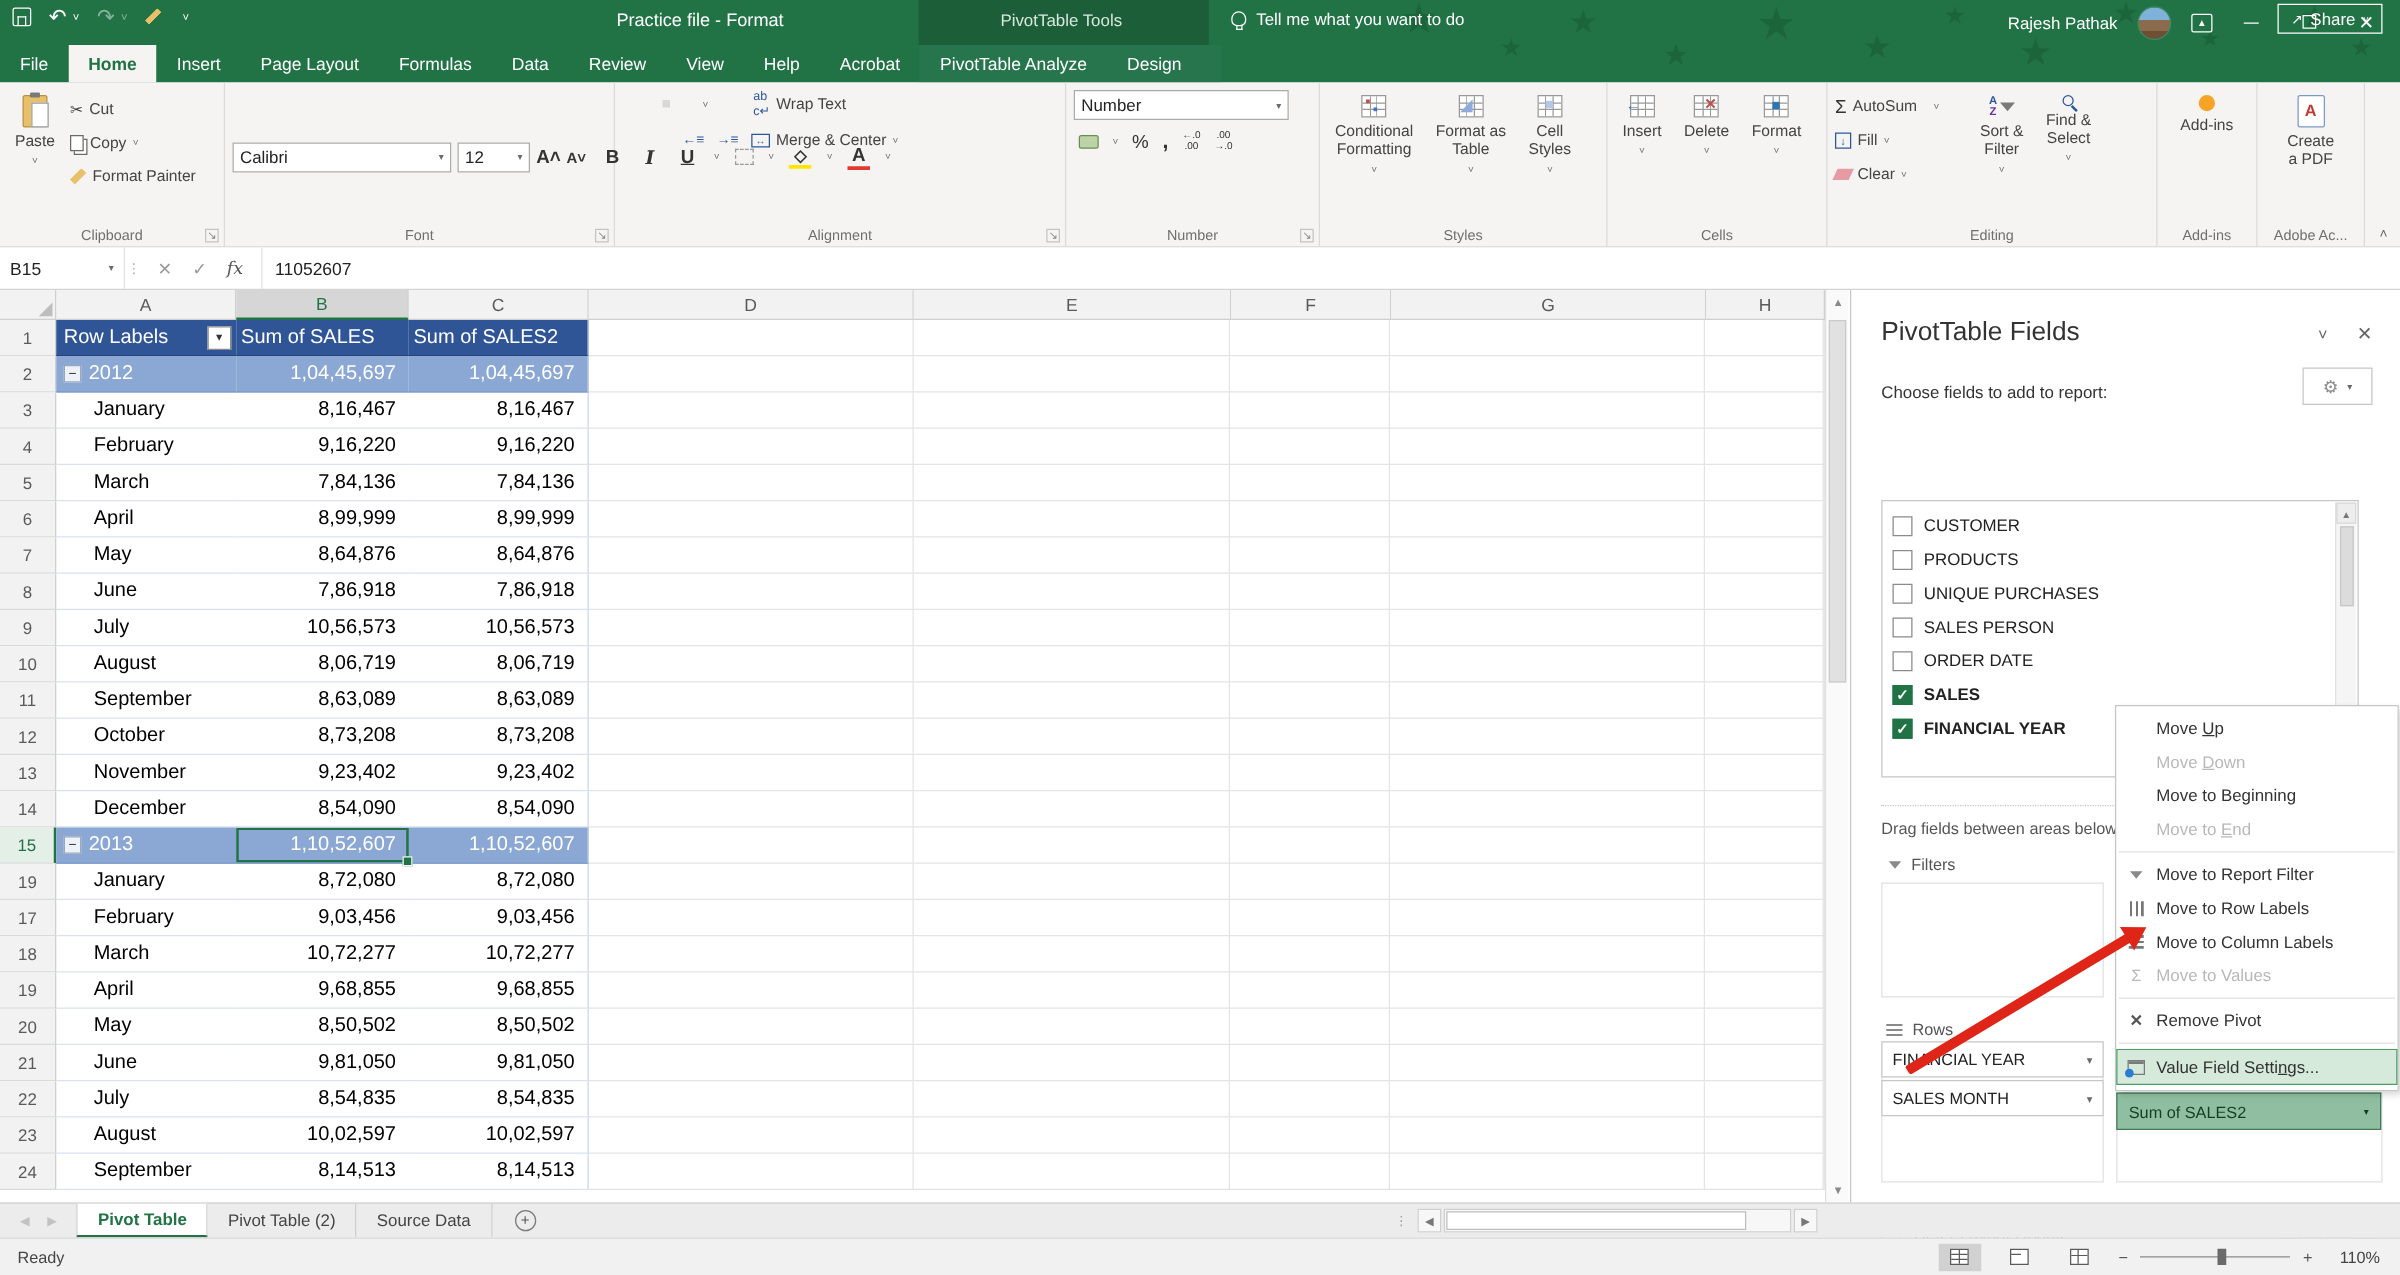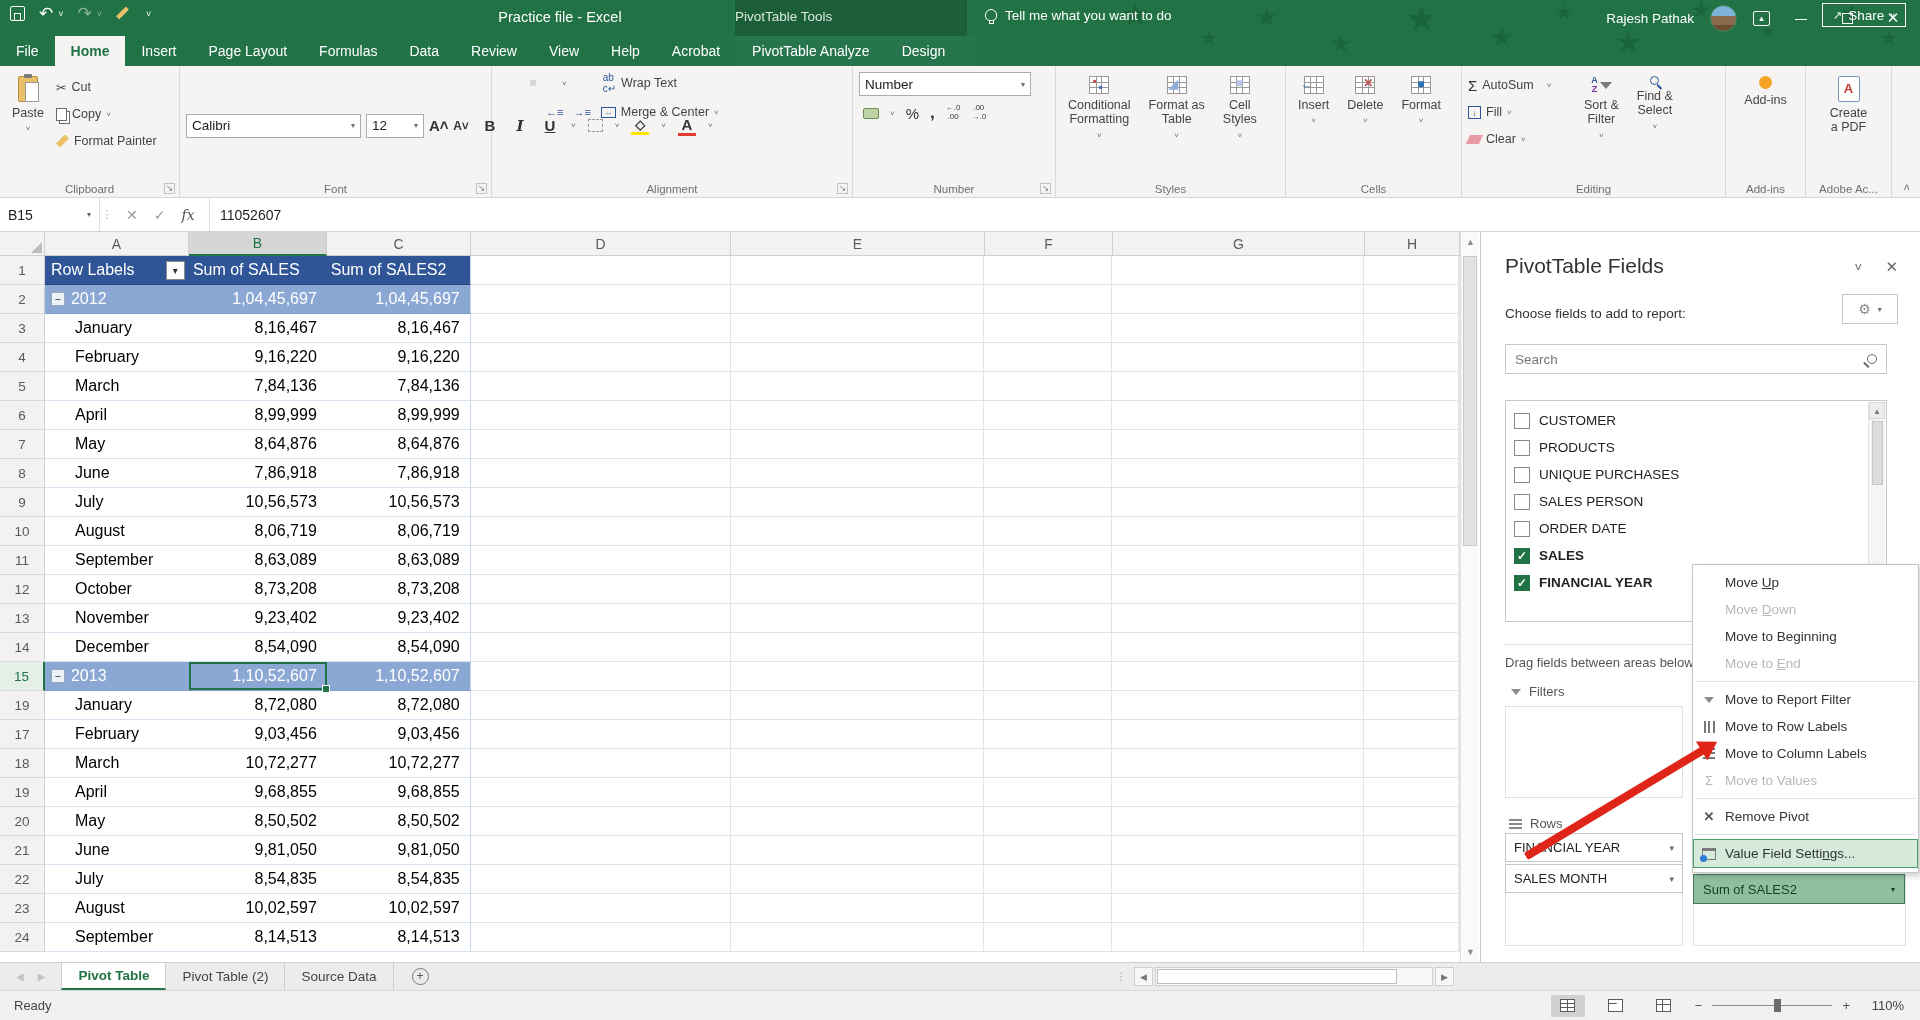--- a/index.html
+++ b/index.html
@@ -13,21 +13,21 @@
   .star { position:absolute; color:#1C6339; opacity:.85; }
   #titlebar { position:absolute; left:0; top:0; width:1920px; height:36px; color:#fff; font-size:14px; }
   #qat { position:absolute; left:10px; top:5px; display:flex; align-items:center; gap:14px; color:#fff; }
   .qat-ic { font-size:17px; line-height:1; }
   .dim { opacity:.45; }
   .mini-caret { font-size:9px; margin-left:-9px; }
   #save-ic { width:15px; height:15px; border:1.5px solid #fff; border-radius:2px; position:relative; }
   #save-ic::after { content:""; position:absolute; left:3px; top:6px; right:3px; bottom:0; border:1px solid #fff; border-bottom:none; }
   #brush-ic { width:14px; height:14px; background:linear-gradient(135deg,#E8C06A 55%, transparent 56%); clip-path:polygon(0 70%, 70% 0, 100% 30%, 30% 100%); }
   #title-text { position:absolute; left:400px; top:9px; width:320px; text-align:center; font-size:14.5px; }
-  #ctx-tools-label { position:absolute; left:735px; top:9px; width:228px; text-align:left; color:#d9e8df; font-size:13.5px; }
+  #ctx-tools-label { position:absolute; left:735px; top:9px; width:228px; text-align:center; color:#d9e8df; font-size:13.5px; }
   #user-area { position:absolute; right:0; top:0; height:36px; display:flex; align-items:center; gap:16px; padding-right:12px; }
   #user-name { font-size:13.5px; }
   #avatar { width:27px; height:27px; border-radius:50%; background:linear-gradient(180deg,#7FB2D9 0 40%, #8A6B4D 40% 75%, #6E4F33 75%); border:1px solid #3E8A63; }
   #ribbon-opt-ic { width:17px; height:15px; border:1.5px solid #fff; border-radius:2px; text-align:center; font-size:9px; line-height:13px; }
   .win-btn { width:30px; text-align:center; font-size:15px; }
   #restore-ic { display:inline-block; width:11px; height:11px; border:1.5px solid #fff; position:relative; }
   #min-ic { display:inline-block; width:12px; border-top:1.5px solid #fff; vertical-align:middle; }
 
   
   #tabrow { position:absolute; left:0; top:36px; width:1920px; height:30px; display:flex; align-items:stretch; color:#fff; }
@@ -218,21 +218,21 @@
   <div id="titlebar">
     <div id="qat">
       <span id="save-ic"></span>
       <span class="qat-ic">↶</span>
         <span class="mini-caret">˅</span>
       <span class="qat-ic dim">↷</span>
         <span class="mini-caret dim">˅</span>
       <span id="brush-ic"></span>
       <span class="mini-caret" style="margin-left:2px">˅</span>
     </div>
-    <div id="title-text">Practice file - Excel</div>
+    <div id="title-text">Practice file - Format</div>
     <div id="ctx-tools-label">PivotTable Tools</div>
     <div id="user-area">
       <span id="user-name">Rajesh Pathak</span>
       <span id="avatar"></span>
       <span id="ribbon-opt-ic">▴</span>
       <span class="win-btn"><span id="min-ic"></span></span>
       <span class="win-btn"><span id="restore-ic"></span></span>
       <span class="win-btn">✕</span>
     </div>
   </div>
@@ -860,24 +860,20 @@
 
   <div id="pane">
     <div id="pane-title">PivotTable Fields</div>
     <span id="pane-chev">˅</span>
     <span id="pane-close">✕</span>
     <div id="pane-sub">Choose fields to add to report:</div>
     <div id="gear-btn">
         <span>⚙</span>
         <span class="carr">▾</span>
       </div>
-    <div id="searchbox">
-      <span class="ph">Search</span>
-      <span class="mag2"></span>
-    </div>
     <div id="fieldlist">
       <div id="fl-items">
           <div class="frow">
             <span class="cb"></span>
             <span>CUSTOMER</span>
           </div>
           <div class="frow">
             <span class="cb"></span>
             <span>PRODUCTS</span>
           </div>

